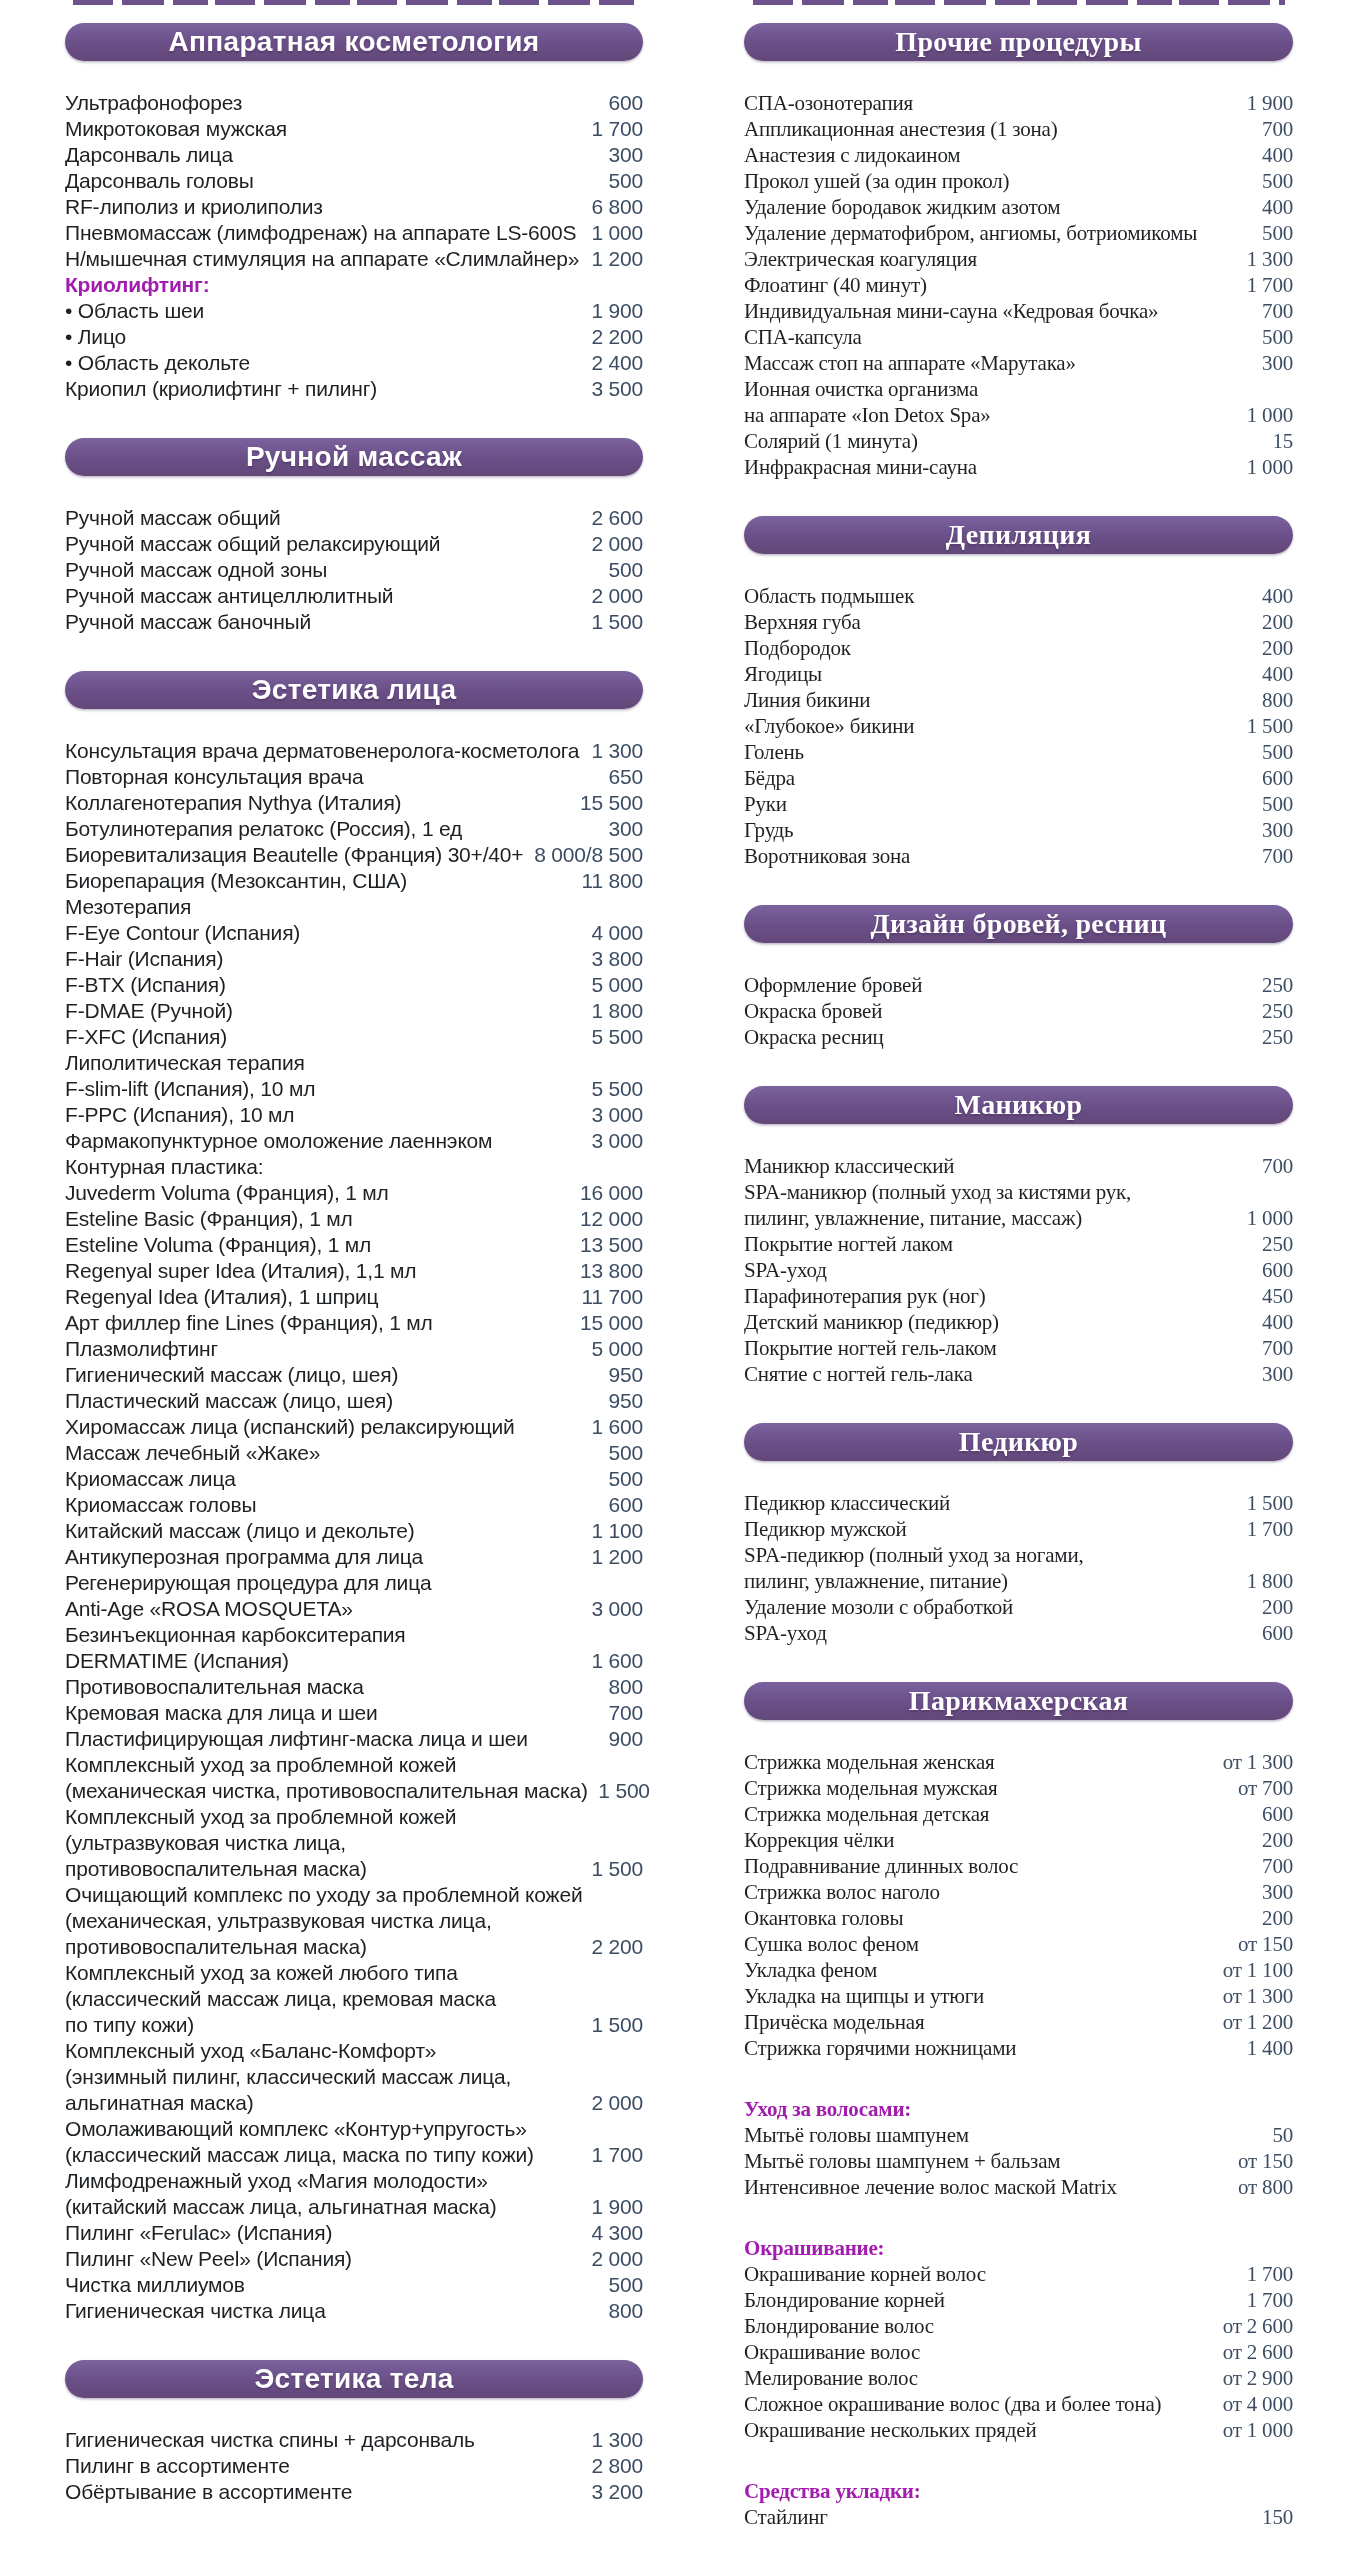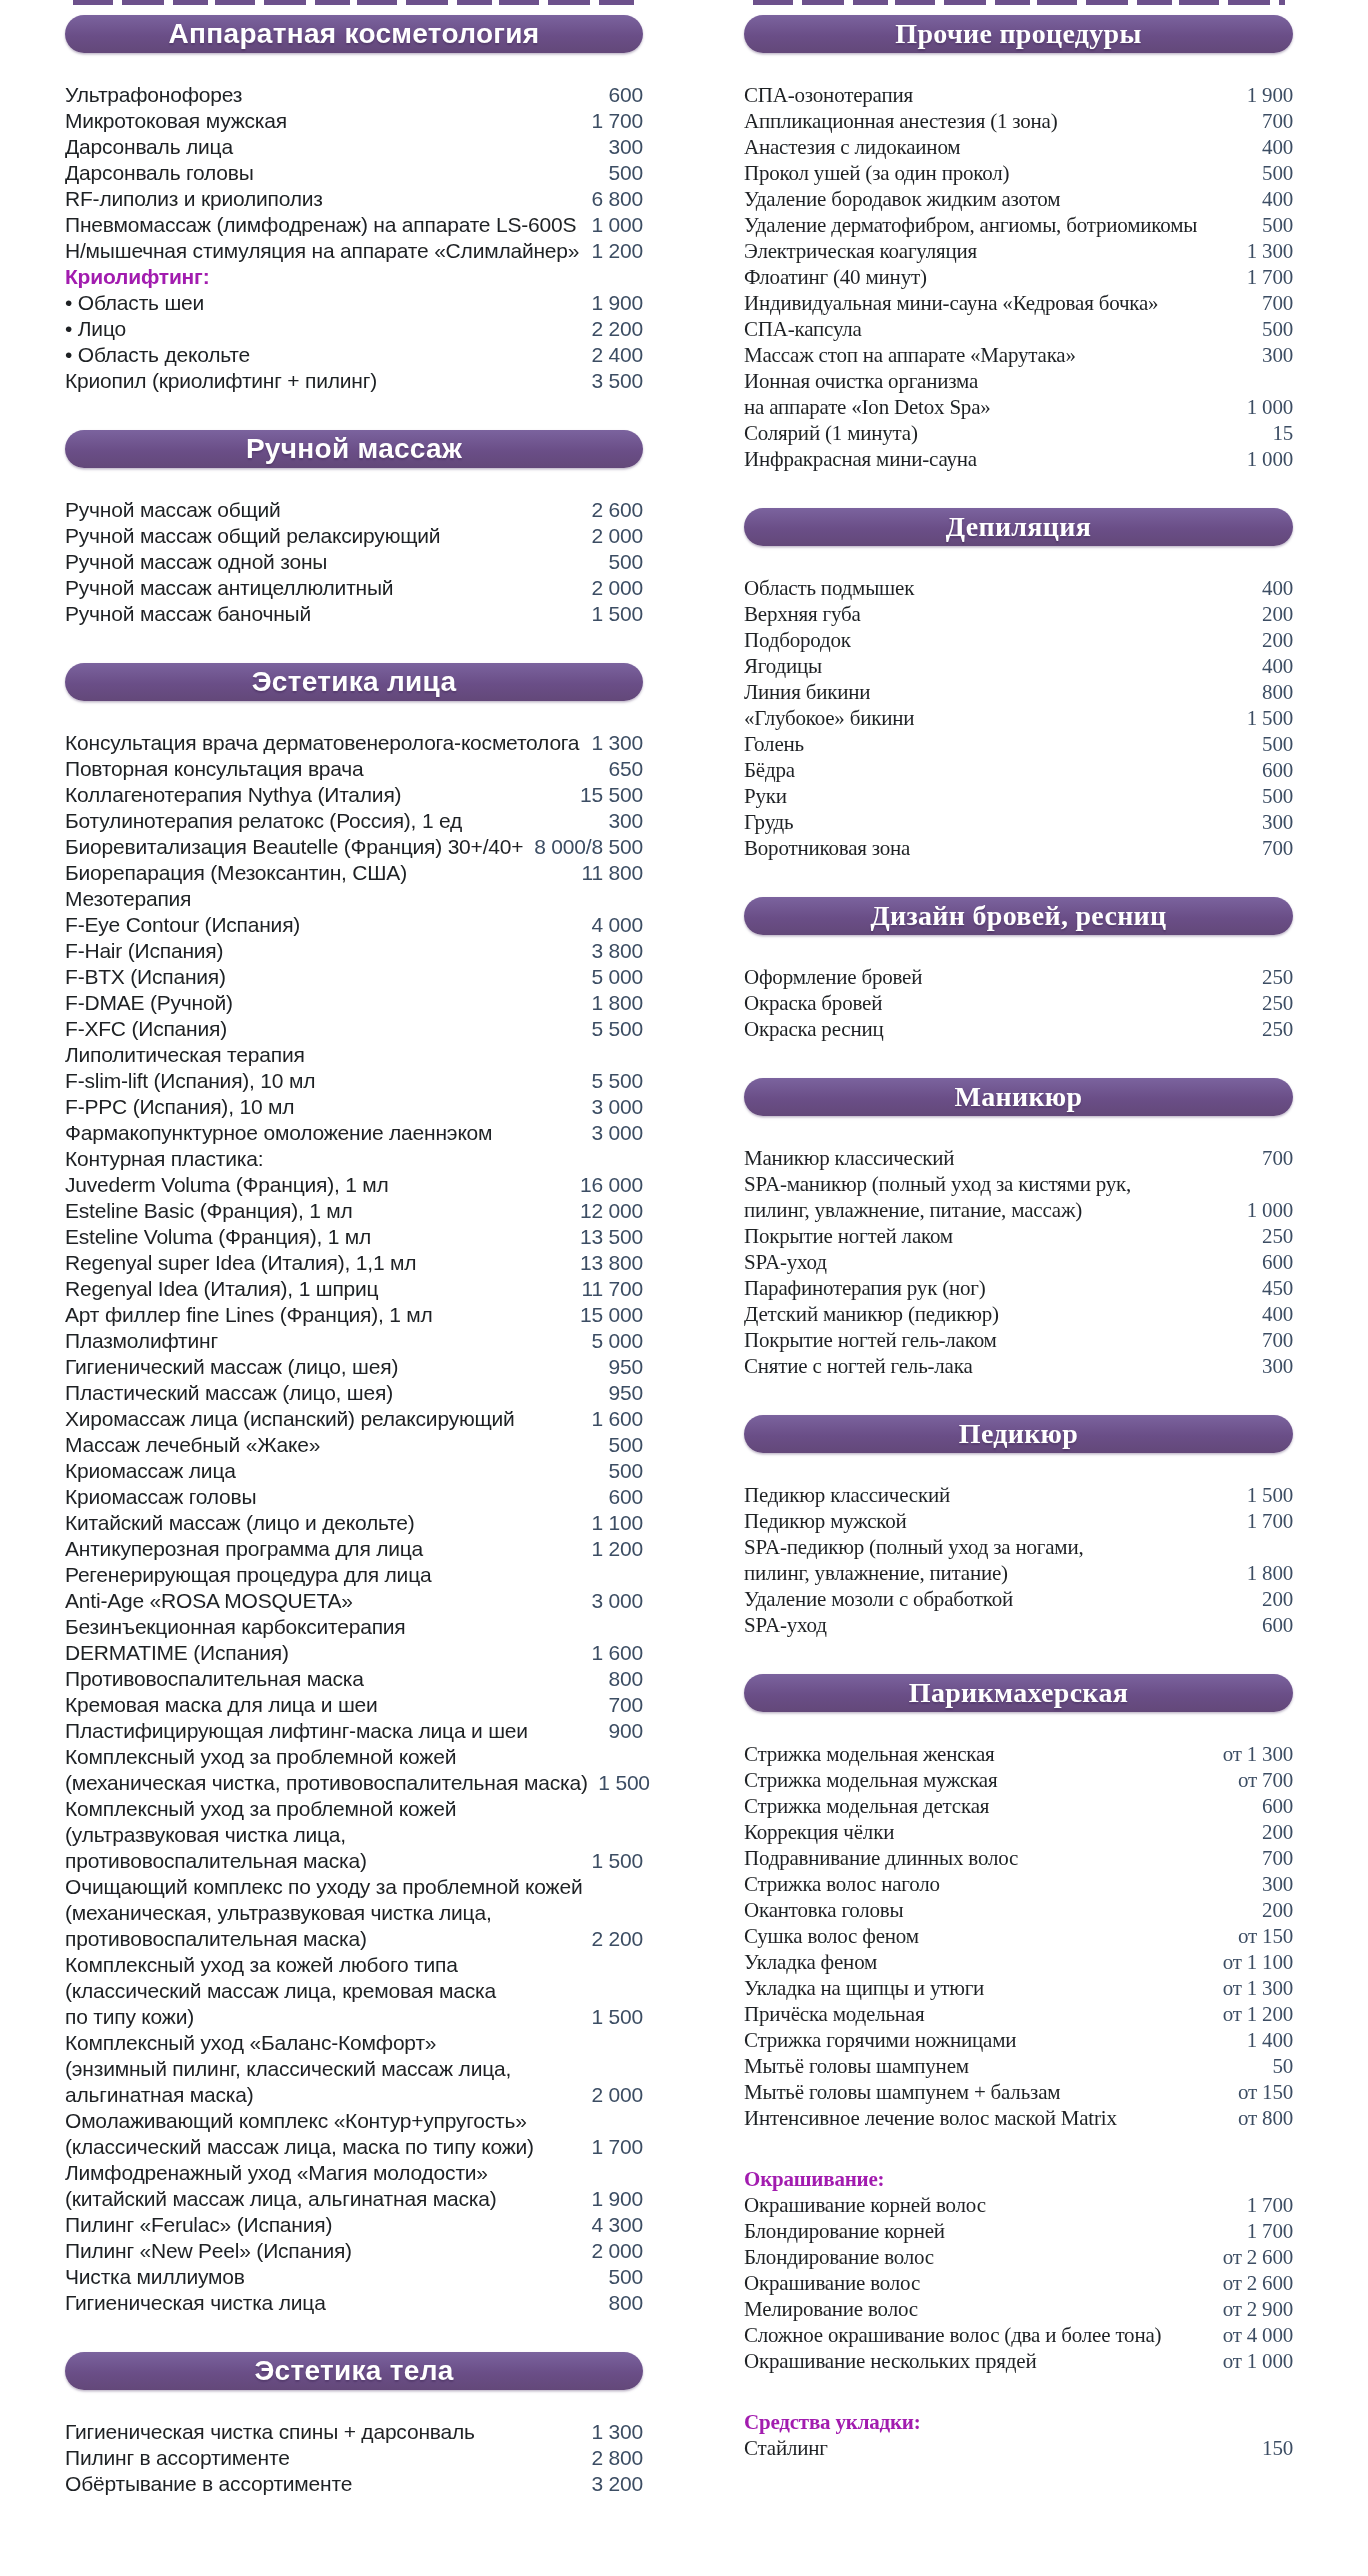--- a/index.html
+++ b/index.html
@@ -13,21 +13,21 @@
   .trim {
     position: absolute; top: 0; height: 4.6px;
     background: repeating-linear-gradient(90deg,
       #6d518c 0 40px, #ffffff 40px 49px,
       #6d518c 49px 91px, #ffffff 91px 100px,
       #6d518c 100px 135px, #ffffff 135px 142px);
   }
   .trim.t-left  { left: 73px;  width: 563px; }
   .trim.t-right { left: 753px; width: 532px; }
 
-  .col { position: absolute; top: 4px; }
+  .col { position: absolute; top: 12px; }
   .col.c-left  { left: 65px;  width: 578px; }
   .col.c-right { left: 744px; width: 549px; font-family: Liberation Serif, serif; }
 
   .sec-header {
     height: 38px;
     border-radius: 20px;
     background: linear-gradient(180deg, #7b639e 0%, #6a4e87 55%, #634879 100%);
     box-shadow: 0 1.5px 2.3px rgba(70,45,95,0.35);
     display: flex; align-items: center; justify-content: center;
     margin: 36px 0 29px 0;
@@ -615,20 +615,23 @@
       <span class="pr">от 1 300</span>
     </div>
     <div class="row">
       <span class="nm">Причёска модельная</span>
       <span class="pr">от 1 200</span>
     </div>
     <div class="row">
       <span class="nm">Стрижка горячими ножницами</span>
       <span class="pr">1 400</span>
     </div>
+    <div class="row bold gap">
+      <span class="nm">Уход за волосами:</span>
+    </div>
     <div class="row">
       <span class="nm">Мытьё головы шампунем</span>
       <span class="pr">50</span>
     </div>
     <div class="row">
       <span class="nm">Мытьё головы шампунем + бальзам</span>
       <span class="pr">от 150</span>
     </div>
     <div class="row">
       <span class="nm">Интенсивное лечение волос маской Matrix</span>

